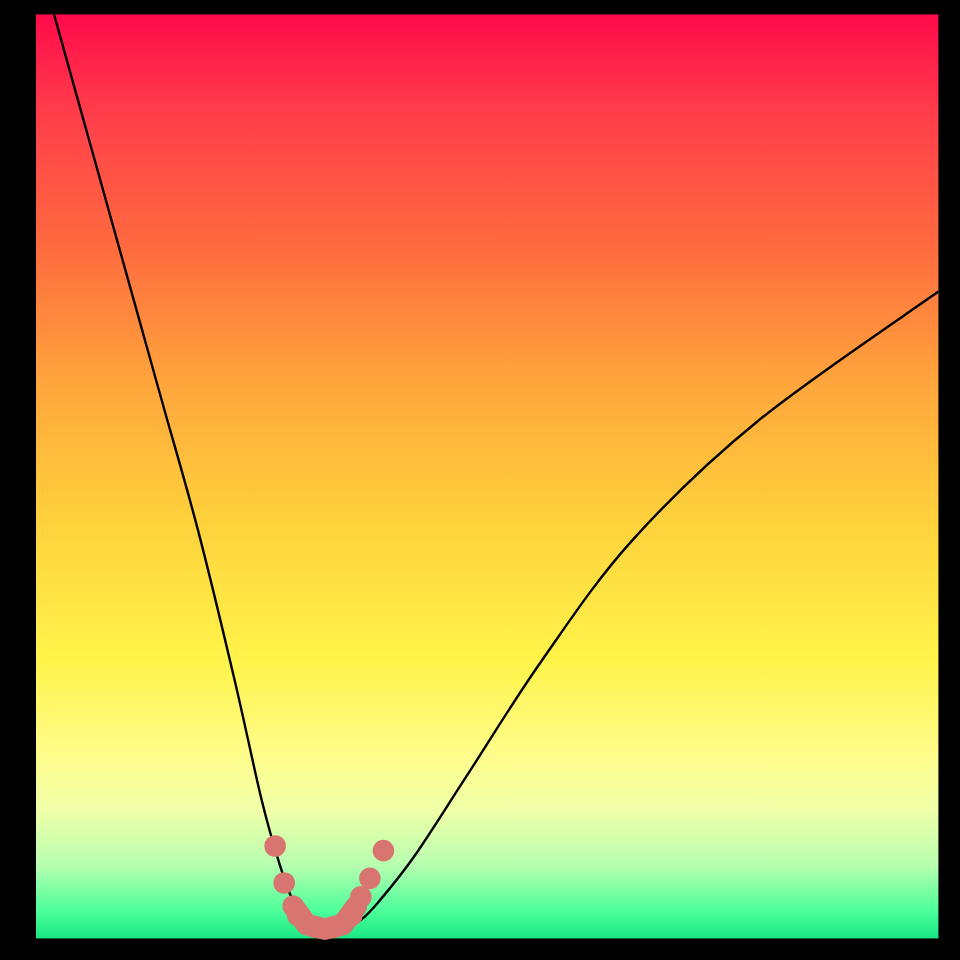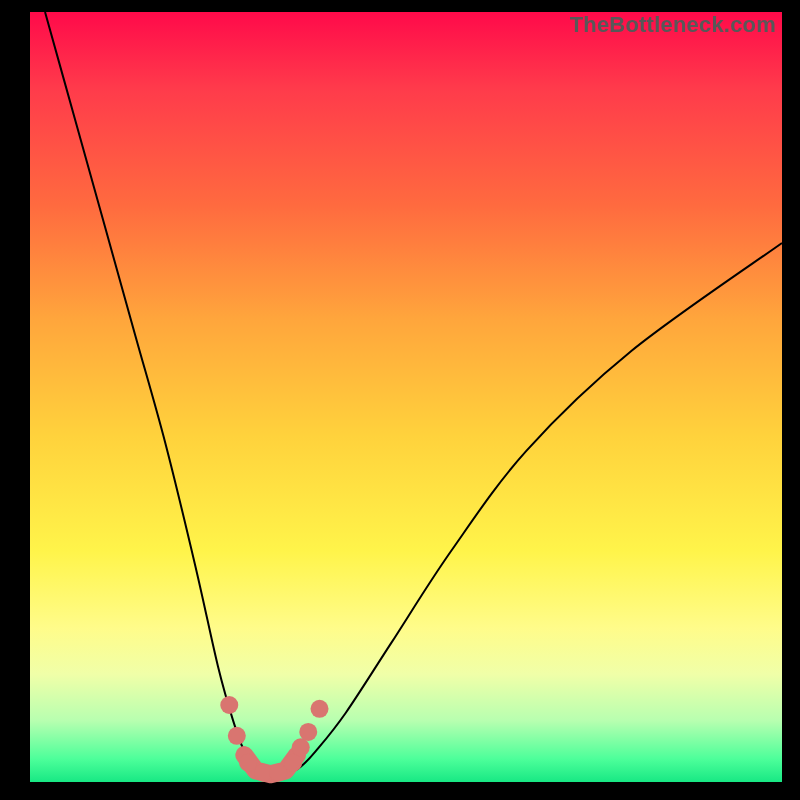--- a/index.html
+++ b/index.html
@@ -64,21 +64,20 @@
     stroke: #d97570;
     stroke-width: 18;
     stroke-linecap: round;
     stroke-linejoin: round;
   }
 </style>
 </head>
 <body>
 
 <div class="frame">
-  <div class="watermark">TheBottleneck.com</div>
 
   <svg class="curves" viewBox="0 0 752 770">
 
     <path id="curve-path" class="curve" d="M 15.040000000000001 0 C 20.053333333333335 17.966666666666658, 35.093333333333334 71.86666666666662, 45.12 107.79999999999995 C 55.14666666666666 143.7333333333333, 65.17333333333333 179.66666666666669, 75.2 215.60000000000002 C 85.22666666666667 251.53333333333336, 95.25333333333336 287.4666666666667, 105.28000000000002 323.40000000000003 C 115.30666666666667 359.33333333333337, 125.33333333333331 392.7, 135.35999999999999 431.2 C 145.38666666666666 469.7, 156.66666666666666 517.1833333333333, 165.44 554.4 C 174.21333333333334 591.6166666666667, 181.73333333333332 628.8333333333334, 188 654.5 C 194.26666666666668 680.1666666666666, 198.65333333333336 694.2833333333333, 203.04000000000002 708.4 C 207.42666666666668 722.5166666666667, 210.56 731.5, 214.32 739.2 C 218.07999999999998 746.9000000000001, 221.2133333333333 750.75, 225.6 754.6 C 229.98666666666668 758.45, 235.62666666666667 761.0166666666667, 240.64000000000001 762.3 C 245.65333333333336 763.5833333333333, 250.66666666666669 763.5833333333333, 255.68 762.3 C 260.6933333333333 761.0166666666667, 265.70666666666665 758.45, 270.71999999999997 754.6 C 275.7333333333333 750.75, 278.24 748.1833333333334, 285.76 739.2 C 293.28 730.2166666666667, 303.3066666666666 718.6666666666667, 315.84 700.7 C 328.37333333333333 682.7333333333333, 343.4133333333333 658.35, 360.96 631.4 C 378.50666666666666 604.4499999999999, 398.56000000000006 571.0833333333334, 421.12000000000006 539 C 443.68000000000006 506.9166666666667, 466.24000000000007 472.26666666666665, 496.32000000000005 438.9 C 526.4000000000001 405.5333333333333, 558.9866666666667 373.44999999999993, 601.6 338.79999999999995 C 644.2133333333334 304.15, 726.9333333333334 248.96666666666667, 752 231"></path>
 
     <path id="valley-path" class="valley" d="M 214.32 743.05 L 225.6 758.45 L 240.64000000000001 762.3 L 255.68 758.45 L 266.96 743.05"></path>
 
     <g id="points-group">
         <circle cx="199.28" cy="693" r="9" class="point"></circle>
         <circle cx="206.8" cy="723.8" r="9" class="point"></circle>

